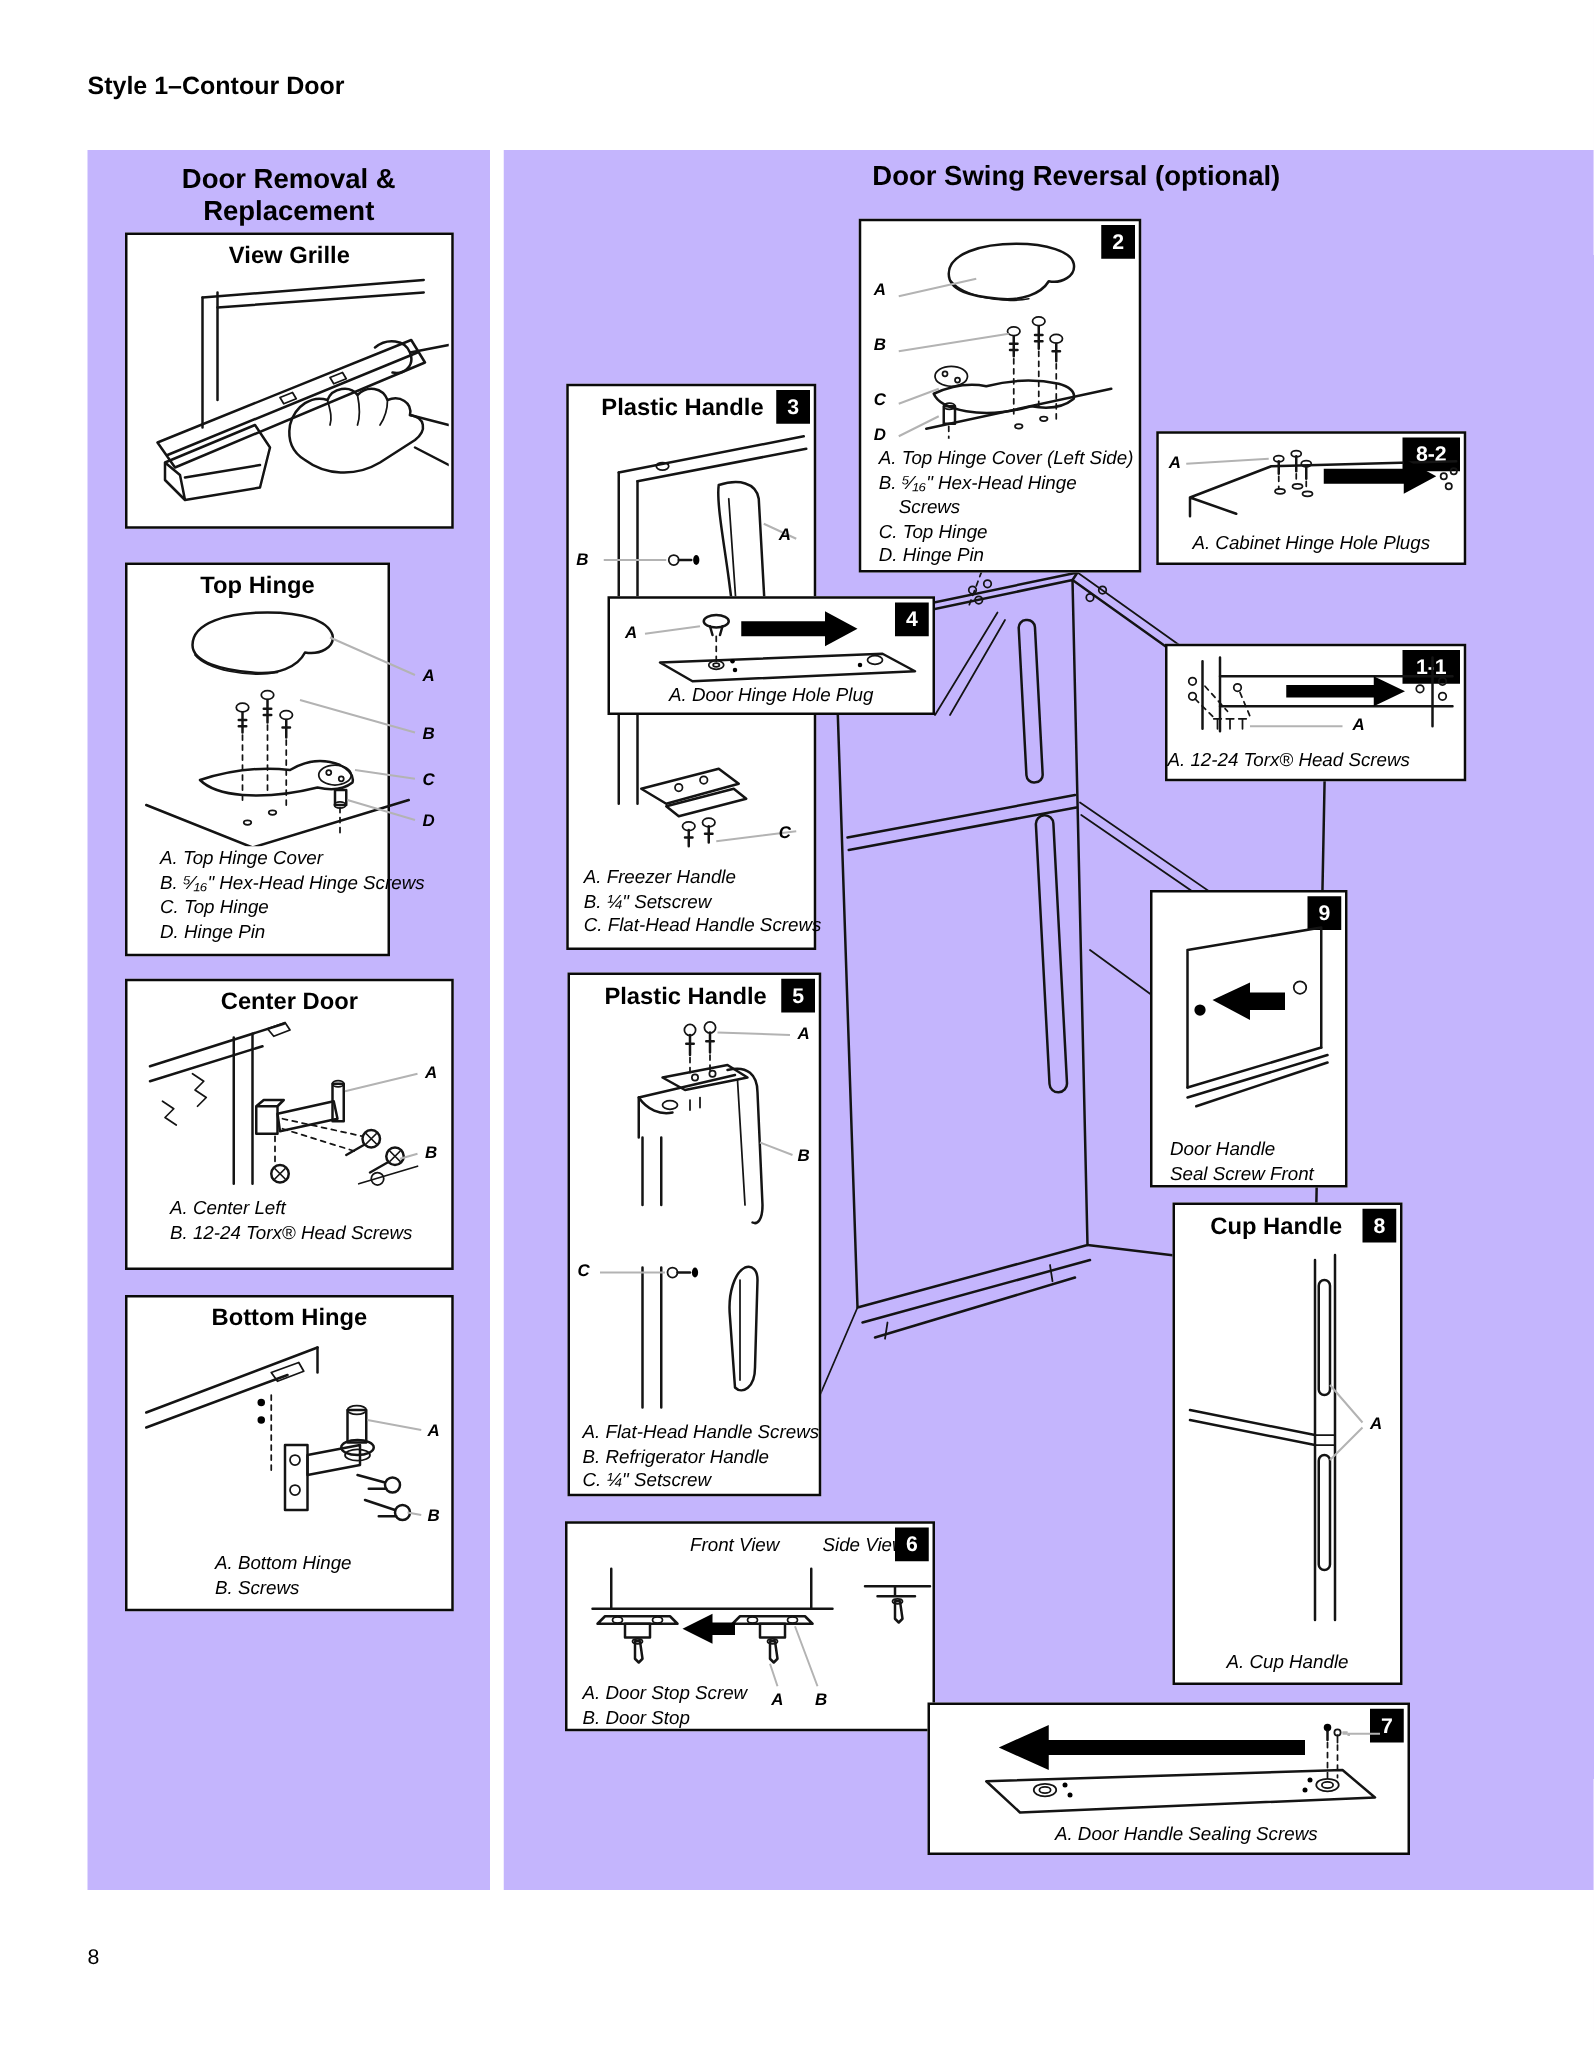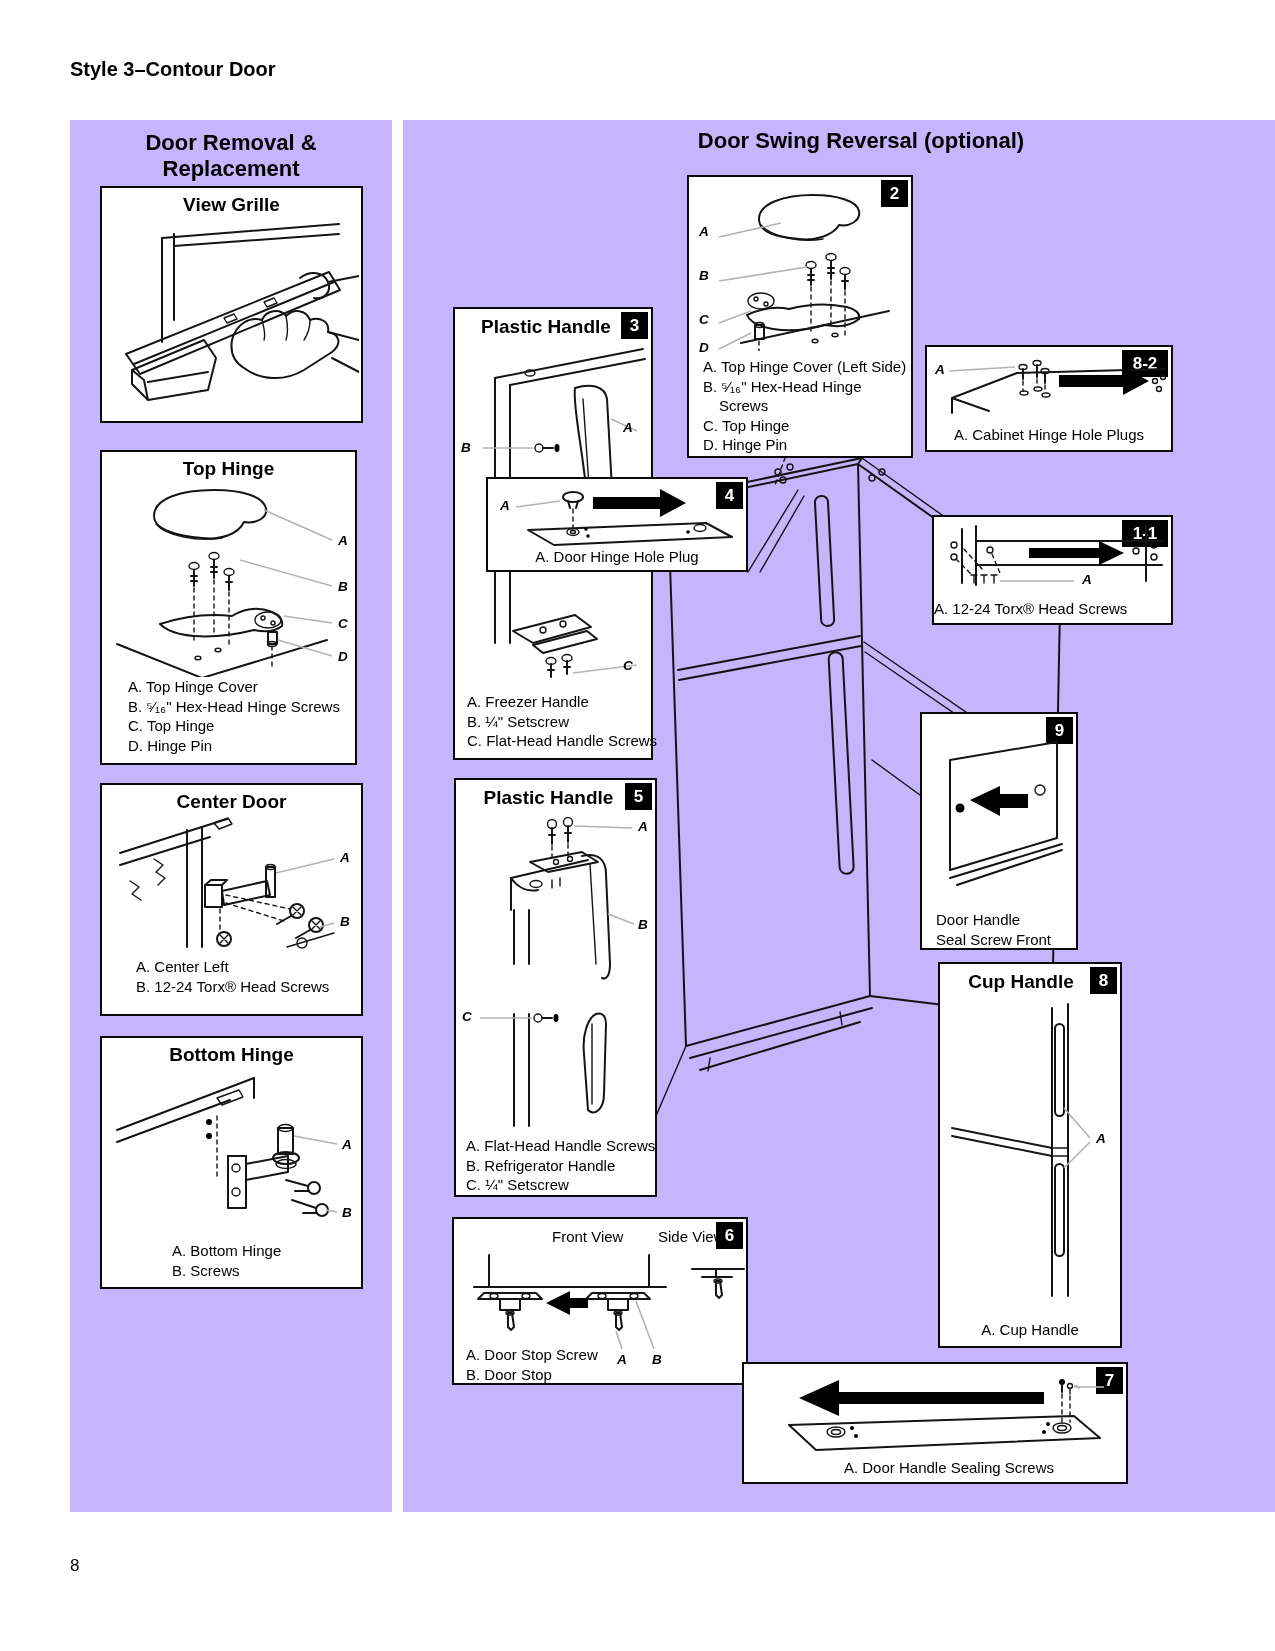--- a/index.html
+++ b/index.html
@@ -6,40 +6,40 @@
   #page{position:relative;width:1275px;height:1651px;background:#fff;overflow:hidden;
         font-family:"Liberation Sans","DejaVu Sans",sans-serif;color:#000;}
   .panel{position:absolute;background:#c4b5fd;}
   .panel-title{position:absolute;left:0;right:0;text-align:center;font-weight:bold;
                font-size:22px;line-height:1.18;}
   .box{position:absolute;background:#fff;border:2px solid #0a0a0a;box-sizing:border-box;}
   .box-title{position:absolute;left:0;right:0;text-align:center;font-weight:bold;font-size:19px;}
   .badge{position:absolute;top:3px;right:3px;width:27px;height:27px;background:#000;color:#fff;
          font-weight:bold;font-size:17px;display:flex;align-items:center;justify-content:center;}
   .badge.wide{width:46px;}
-  .caption{position:absolute;font-size:15px;line-height:1.3;}
+  .caption{position:absolute;font-style:italic;font-size:15px;line-height:1.3;}
   .caption .cl{white-space:nowrap;}
   .caption .wrap{white-space:normal;text-indent:-16px;padding-left:16px;}
   .lbl{position:absolute;font-style:italic;font-weight:bold;font-size:13.5px;line-height:1;}
   .ill{position:absolute;}
   .ill svg{display:block;}
   .ln{stroke:#141414;stroke-width:2;fill:none;stroke-linecap:round;stroke-linejoin:round;}
   .thin{stroke-width:1.4;}
   .dash{stroke-dasharray:4 4;}
   .lead{stroke:#b3b3b3;stroke-width:1.6;fill:none;}
   .blk{fill:#000;stroke:none;}
   .header{position:absolute;font-weight:bold;font-size:20px;}
   .pagenum{position:absolute;font-size:17px;}
 </style>
 </head>
 <body>
 
 <div id="page">
 
-  <div class="header" style="left:70px;top:58px;">Style 3–Contour Door</div>
+  <div class="header" style="left:70px;top:58px;">Style 1–Contour Door</div>
 
   <div class="panel" style="left:70px;top:120px;width:322px;height:1392px;">
     <div class="panel-title" style="top:10px;">
       <div>Door Removal &amp;</div>
       <div>Replacement</div>
     </div>
 
     <div class="box" style="left:30px;top:66px;width:263px;height:237px;">
       <div class="box-title" style="top:6px;">View Grille</div>
       <div class="ill" style="left:2px;top:34px;">
@@ -50,21 +50,21 @@
           <path class="ln thin" d="M120 96 l10 -4 l3 5 l-10 4 Z M160 80 l10 -4 l3 5 l-10 4 Z"></path>
           <path class="ln" d="M28 148 L100 118 L112 136 L104 168 L44 178 L28 162 Z M44 178 L40 158 L28 148 M104 150 L44 160"></path>
           <path class="ln" d="M128 118 C132 102 146 94 158 98 C162 88 176 86 182 94 C190 86 202 88 206 98 C216 94 226 100 224 110 C236 112 238 122 228 130 L200 148 C180 160 156 158 140 146 C130 140 126 130 128 118 Z"></path>
           <path class="ln thin" d="M158 98 C160 106 162 112 160 118 M182 94 C184 104 184 112 182 118 M206 98 C206 106 204 112 200 118"></path>
           <path class="ln" d="M224 110 L255 118 M228 136 L255 150"></path>
           <path class="ln" d="M196 56 C206 48 220 50 224 60 C228 70 220 78 210 76 M224 60 L255 54"></path>
         </svg>
       </div>
     </div>
 
-    <div class="box" style="left:30px;top:330px;width:257px;height:315px;">
+    <div class="box" style="left:30px;top:330px;width:212px;height:315px;">
       <div class="box-title" style="top:6px;">Top Hinge</div>
       <div class="ill" style="left:0;top:30px;">
         <svg width="259" height="195" viewBox="0 0 259 195">
           <path class="ln" d="M52 34 C52 16 80 8 112 8 C140 8 160 14 164 26 C166 36 154 42 142 40 C136 52 120 58 100 56 C76 54 52 48 52 34 Z"></path>
           <path class="ln thin" d="M54 42 C64 54 96 60 120 56"></path>
           <g>
             <ellipse class="ln thin" cx="92" cy="84" rx="5" ry="3.5"></ellipse>
               <path class="ln" d="M92 88 V104 M89 94 h6 M89 99 h6"></path>
             <ellipse class="ln thin" cx="112" cy="74" rx="5" ry="3.5"></ellipse>
               <path class="ln" d="M112 78 V96 M109 85 h6 M109 90 h6"></path>

